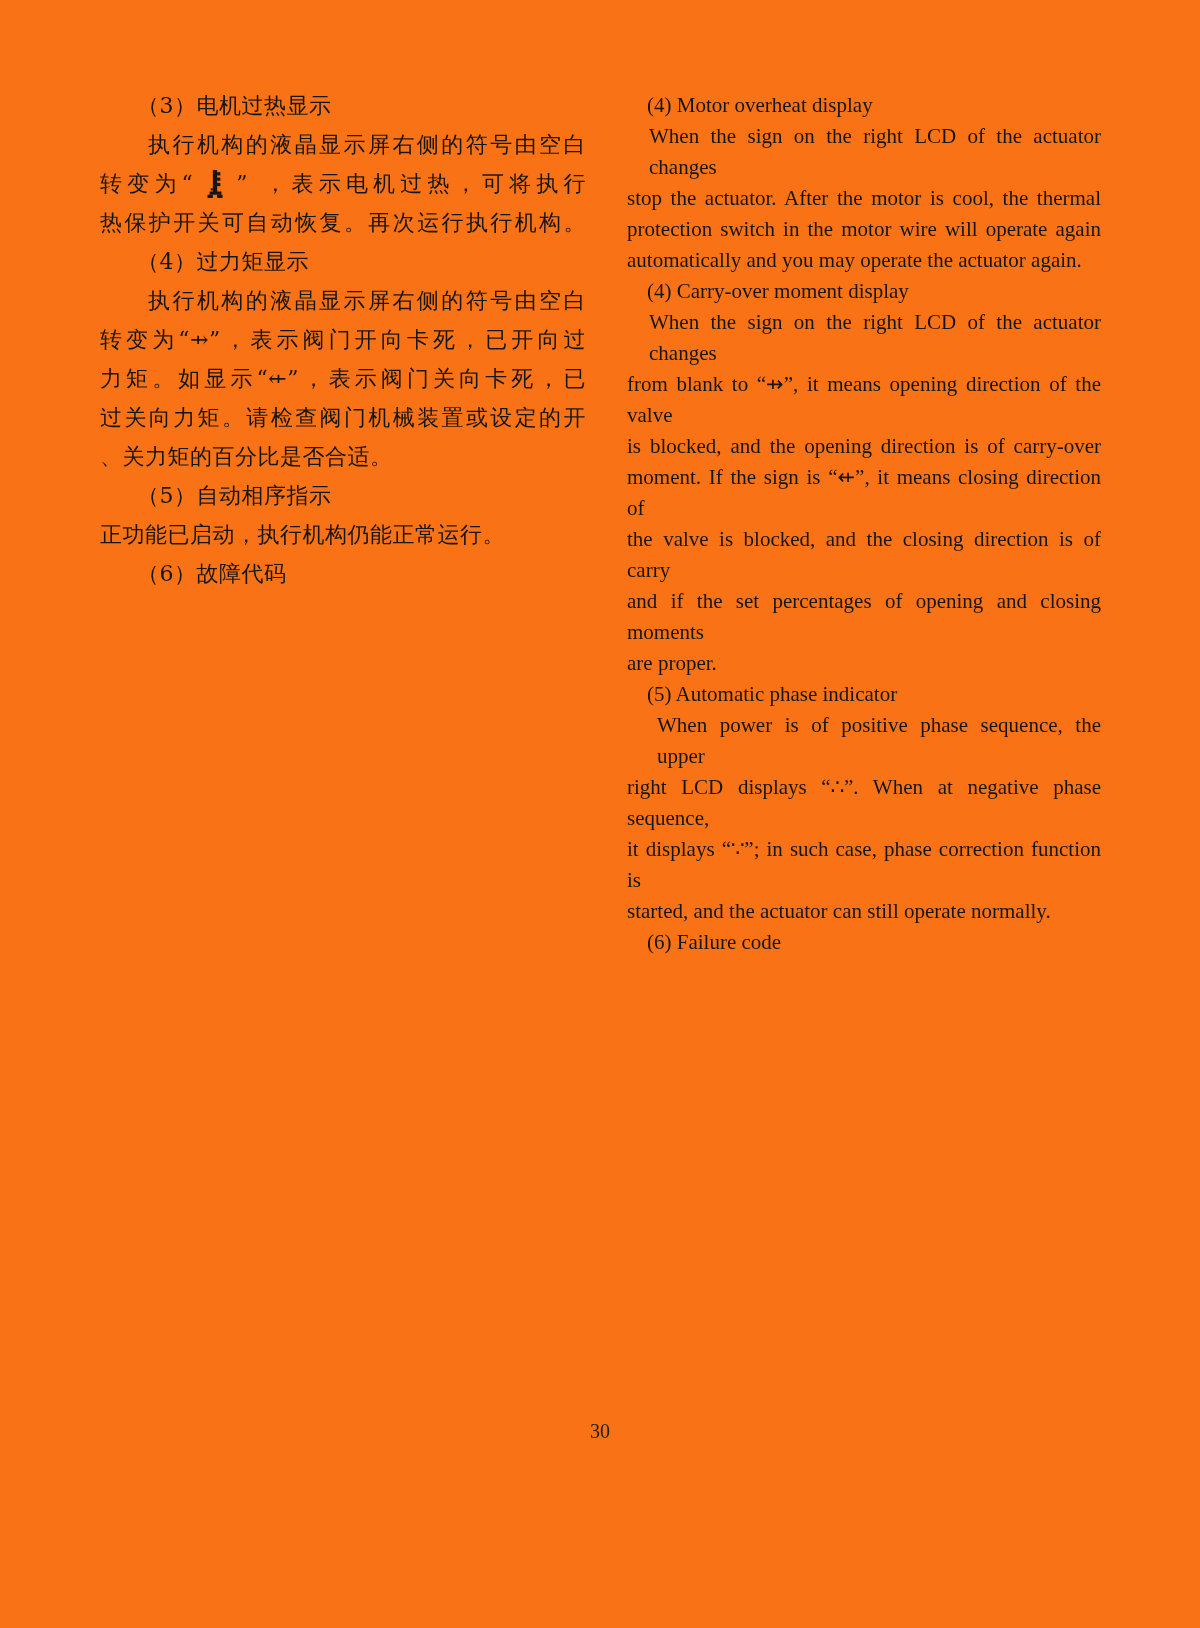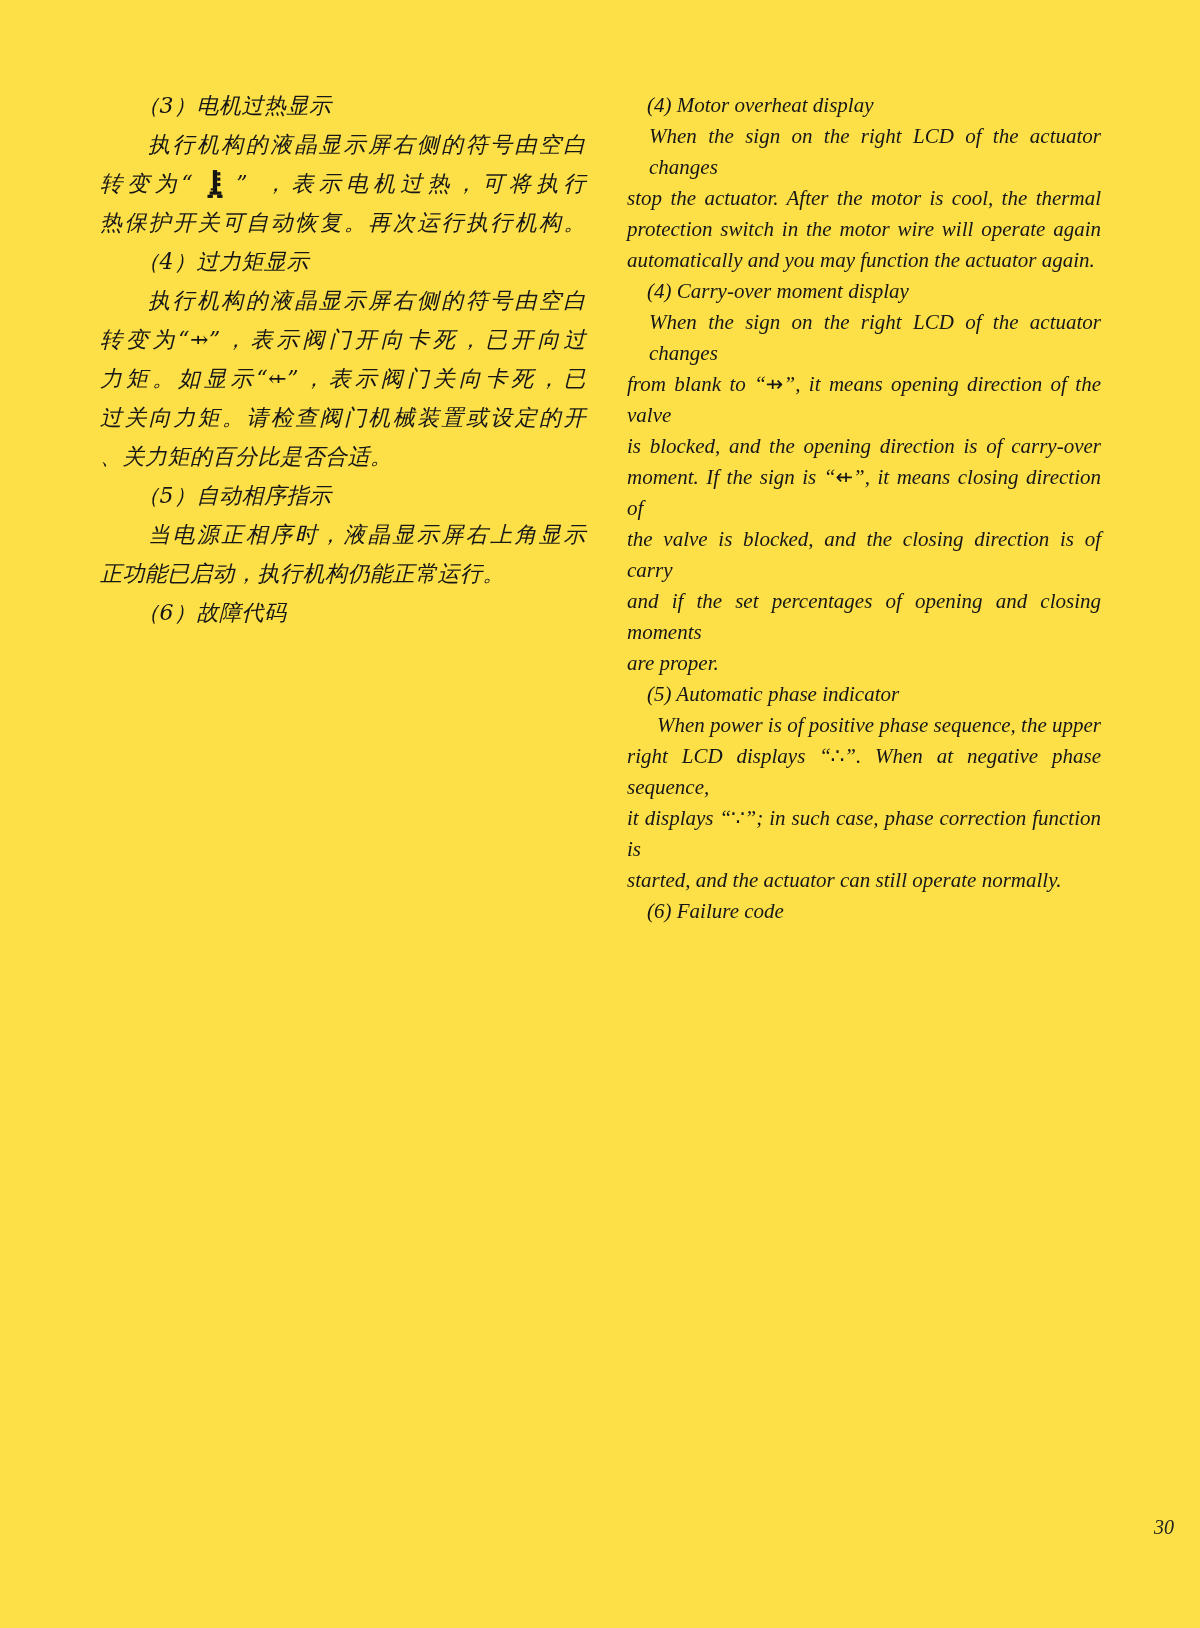--- a/index.html
+++ b/index.html
@@ -4,22 +4,21 @@
 <style>
   html,body{margin:0;padding:0;}
   body{
     width:1200px;height:1628px;
     background:#ffffff;
     position:relative;
     overflow:hidden;
   }
   .page{
     position:absolute;inset:0;
-    background:#fde047;
-    font-style:italic;
+    background:#f97316;
   }
   .col{position:absolute;color:#161616;}
   .col-left{
     left:100px;top:86px;width:486px;
     font-family:"DejaVu Serif",serif;
     font-size:22px;line-height:39px;
     letter-spacing:0.5px;
   }
   .col-right{
     left:627px;top:90px;width:474px;
@@ -30,22 +29,22 @@
   .just{text-align:justify;text-align-last:justify;}
   .col-left .ind-h{padding-left:37px;}
   .col-left .ind-p{padding-left:48px;}
   .col-right .ind-h{padding-left:20px;}
   .col-right .ind-p{padding-left:22px;}
   .col-right .ind-p2{padding-left:30px;}
   .icon{display:inline-block;line-height:0;}
   .col-left .icon svg{width:20px;height:30px;vertical-align:-8px;}
   .col-right .icon svg{width:16px;height:25px;vertical-align:-8px;}
   .footer{
-    position:absolute;top:1516px;left:26px;width:1148px;
-    text-align:right;
+    position:absolute;top:1420px;left:26px;width:1148px;
+    text-align:center;
     font-family:"Liberation Serif",serif;
     font-size:20px;color:#222;
   }
 </style>
 </head>
 <body>
 
 <div class="page">
   <div class="col col-left">
       <div class="line ind-h"><span>（3）电机过热显示</span></div>
@@ -63,30 +62,29 @@
   </svg>
 </span><span> ” ，表示电机过热，可将执行</span></div>
       <div class="line just"><span>热保护开关可自动恢复。再次运行执行机构。</span></div>
       <div class="line ind-h"><span>（4）过力矩显示</span></div>
       <div class="line just ind-p"><span>执行机构的液晶显示屏右侧的符号由空白</span></div>
       <div class="line just"><span>转变为“⇸”，表示阀门开向卡死，已开向过</span></div>
       <div class="line just"><span>力矩。如显示“⇷”，表示阀门关向卡死，已</span></div>
       <div class="line just"><span>过关向力矩。请检查阀门机械装置或设定的开</span></div>
       <div class="line"><span>、关力矩的百分比是否合适。</span></div>
       <div class="line ind-h"><span>（5）自动相序指示</span></div>
-      <div class="line just ind-p"><span>当电源正相序时，液晶显示屏右上角显示</span></div>
       <div class="line"><span>正功能已启动，执行机构仍能正常运行。</span></div>
       <div class="line ind-h"><span>（6）故障代码</span></div>
     </div>
   <div class="col col-right">
       <div class="line ind-h"><span>(4) Motor overheat display</span></div>
       <div class="line just ind-p"><span>When the sign on the right LCD of the actuator changes</span></div>
       <div class="line just"><span>stop the actuator. After the motor is cool, the thermal</span></div>
       <div class="line just"><span>protection switch in the motor wire will operate again</span></div>
-      <div class="line"><span>automatically and you may function the actuator again.</span></div>
+      <div class="line"><span>automatically and you may operate the actuator again.</span></div>
       <div class="line ind-h"><span>(4) Carry-over moment display</span></div>
       <div class="line just ind-p"><span>When the sign on the right LCD of the actuator changes</span></div>
       <div class="line just"><span>from blank to “⇸”, it means opening direction of the valve</span></div>
       <div class="line just"><span>is blocked, and the opening direction is of carry-over</span></div>
       <div class="line just"><span>moment. If the sign is “⇷”, it means closing direction of</span></div>
       <div class="line just"><span>the valve is blocked, and the closing direction is of carry</span></div>
       <div class="line just"><span>and if the set percentages of opening and closing moments</span></div>
       <div class="line"><span>are proper.</span></div>
       <div class="line ind-h"><span>(5) Automatic phase indicator</span></div>
       <div class="line just ind-p2"><span>When power is of positive phase sequence, the upper</span></div>

